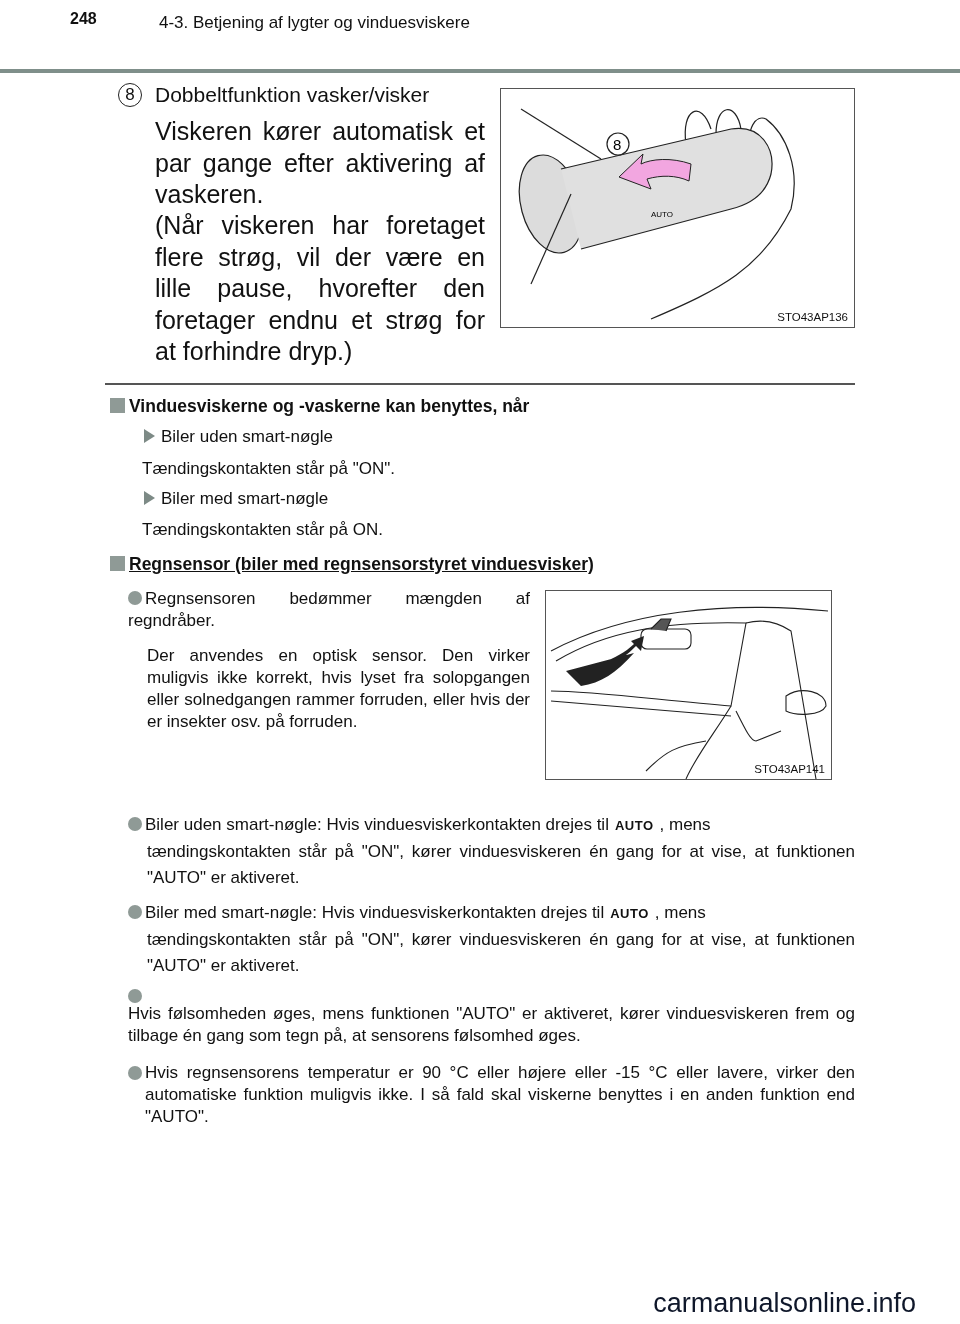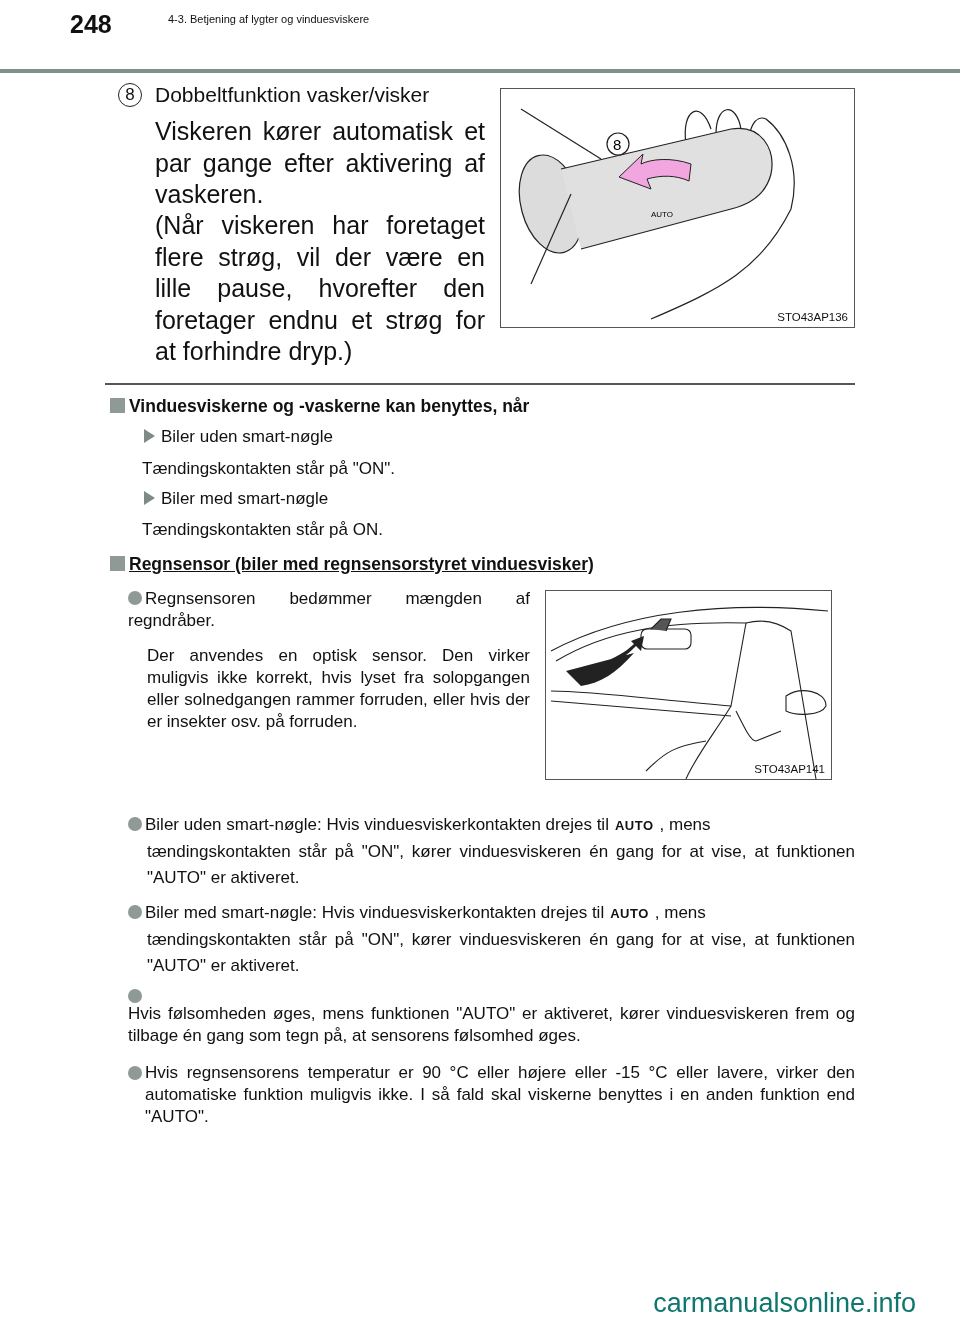--- a/index.html
+++ b/index.html
@@ -1,22 +1,22 @@
 <!DOCTYPE html>
 <html><head>
 <meta charset="utf-8">
 <style>
   html, body { margin: 0; padding: 0; background: #ffffff; }
   body { width: 960px; height: 1324px; position: relative; overflow: hidden;
          font-family: "Liberation Sans", sans-serif; color: #111; }
   .abs { position: absolute; }
 
   
-  .page-num { left: 70px; top: 10px; font-size: 25px; font-weight: bold; }
-  .chapter { left: 168px; top: 13px; font-size: 11px; }
+  .page-num { left: 70px; top: 10px; font-size: 16px; font-weight: bold; }
+  .chapter { left: 159px; top: 13px; font-size: 17px; }
   .header-rule { left: 0; top: 69px; width: 960px; height: 4px; background: #7f8f8a; }
 
   
   .circ-num { left: 118px; top: 83px; width: 22px; height: 22px; border: 1.5px solid #222;
               border-radius: 50%; font-size: 17px; text-align: center; line-height: 22px; }
   .s8-title { left: 155px; top: 83px; font-size: 21px; }
   .s8-body { left: 155px; width: 330px; font-size: 25px; line-height: 31.5px; text-align: justify;
              text-align-last: left; }
   .s8-p1 { top: 116px; }
   .s8-p2 { top: 210px; }
@@ -49,21 +49,21 @@
   .rs1 { left: 128px; top: 588px; width: 402px; }
   .rs2 { left: 147px; top: 645px; width: 383px; }
   .bul { left: 128px; width: 727px; }
   .bul .cont { padding-left: 19px; }
   .b1 { top: 812px; line-height: 26px; }
   .b2 { top: 900px; line-height: 26px; }
   .b3 { top: 985px; }
   .b4 { top: 1062px; }
   .auto-sym { font-weight: bold; font-size: 13px; letter-spacing: 0.5px; padding: 0 6px; }
 
-  .watermark { right: 44px; top: 1288px; font-size: 27px; color: #0f766e; }
+  .watermark { right: 44px; top: 1288px; font-size: 27px; color: #0f172a; }
 </style>
 </head>
 <body>
 
 <div class="abs page-num">248</div>
 <div class="abs chapter">4-3. Betjening af lygter og vinduesviskere</div>
 <div class="abs header-rule"></div>
 
 <div class="abs circ-num">8</div>
 <div class="abs s8-title">Dobbeltfunktion vasker/visker</div>

